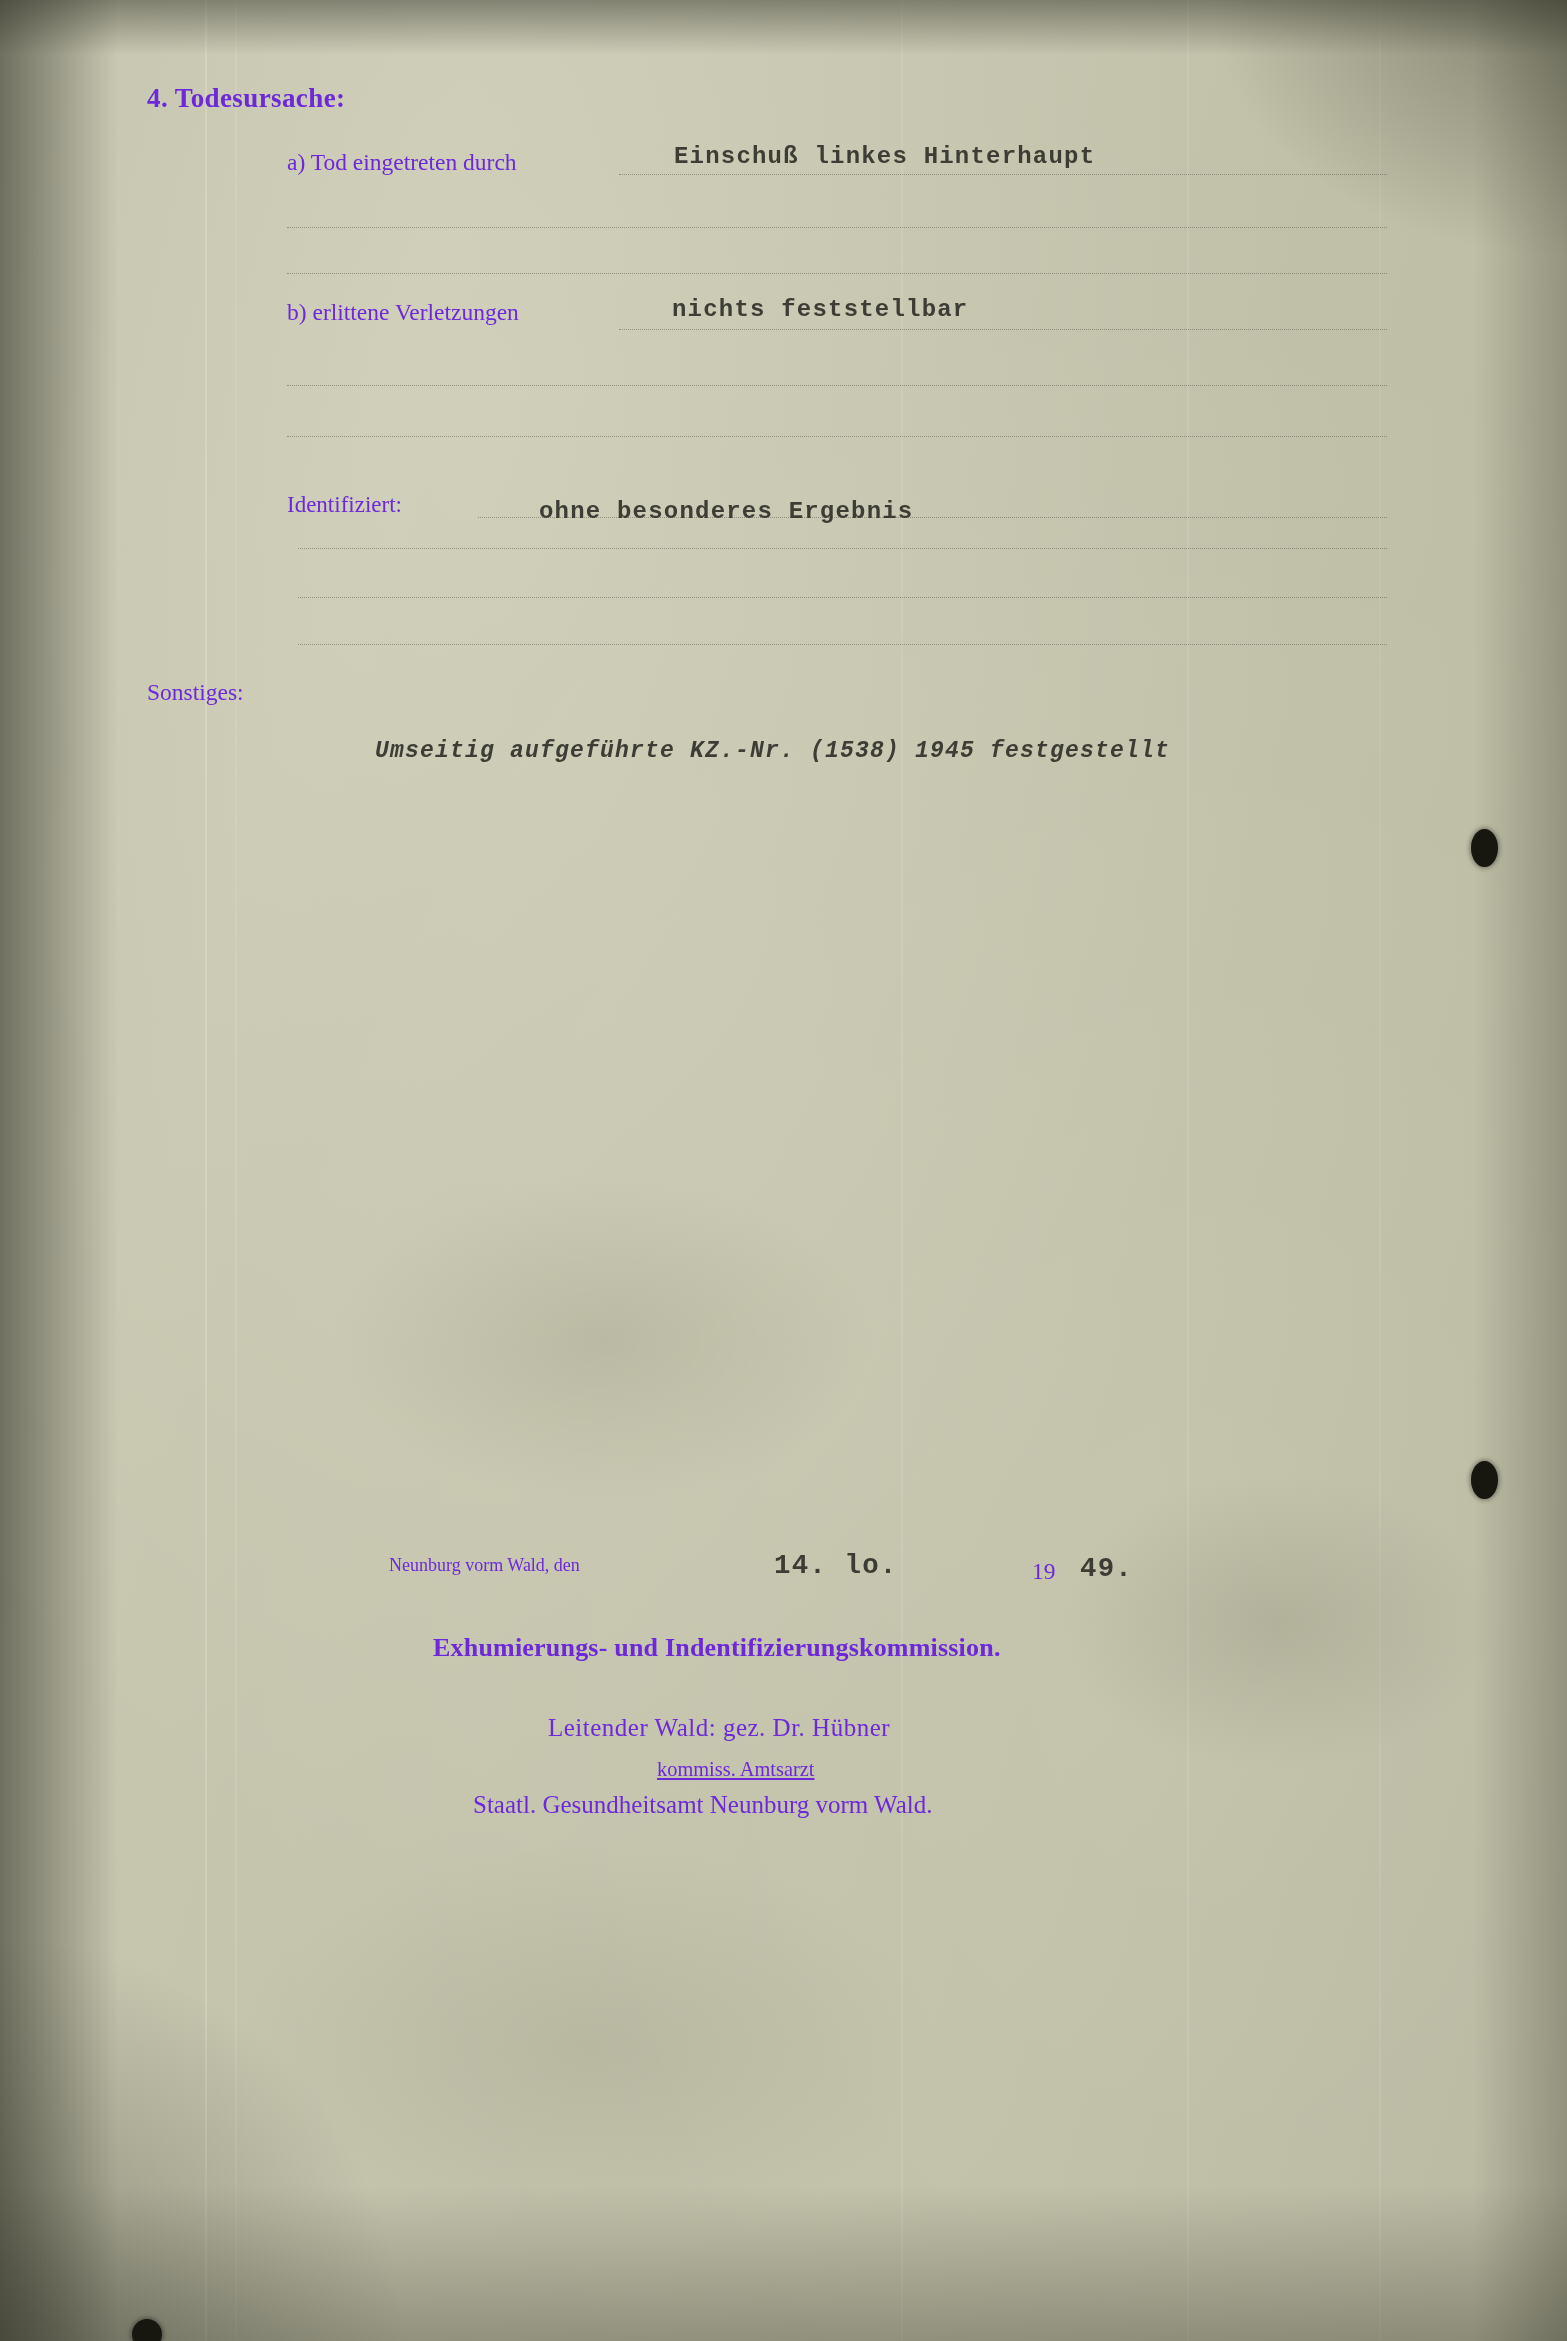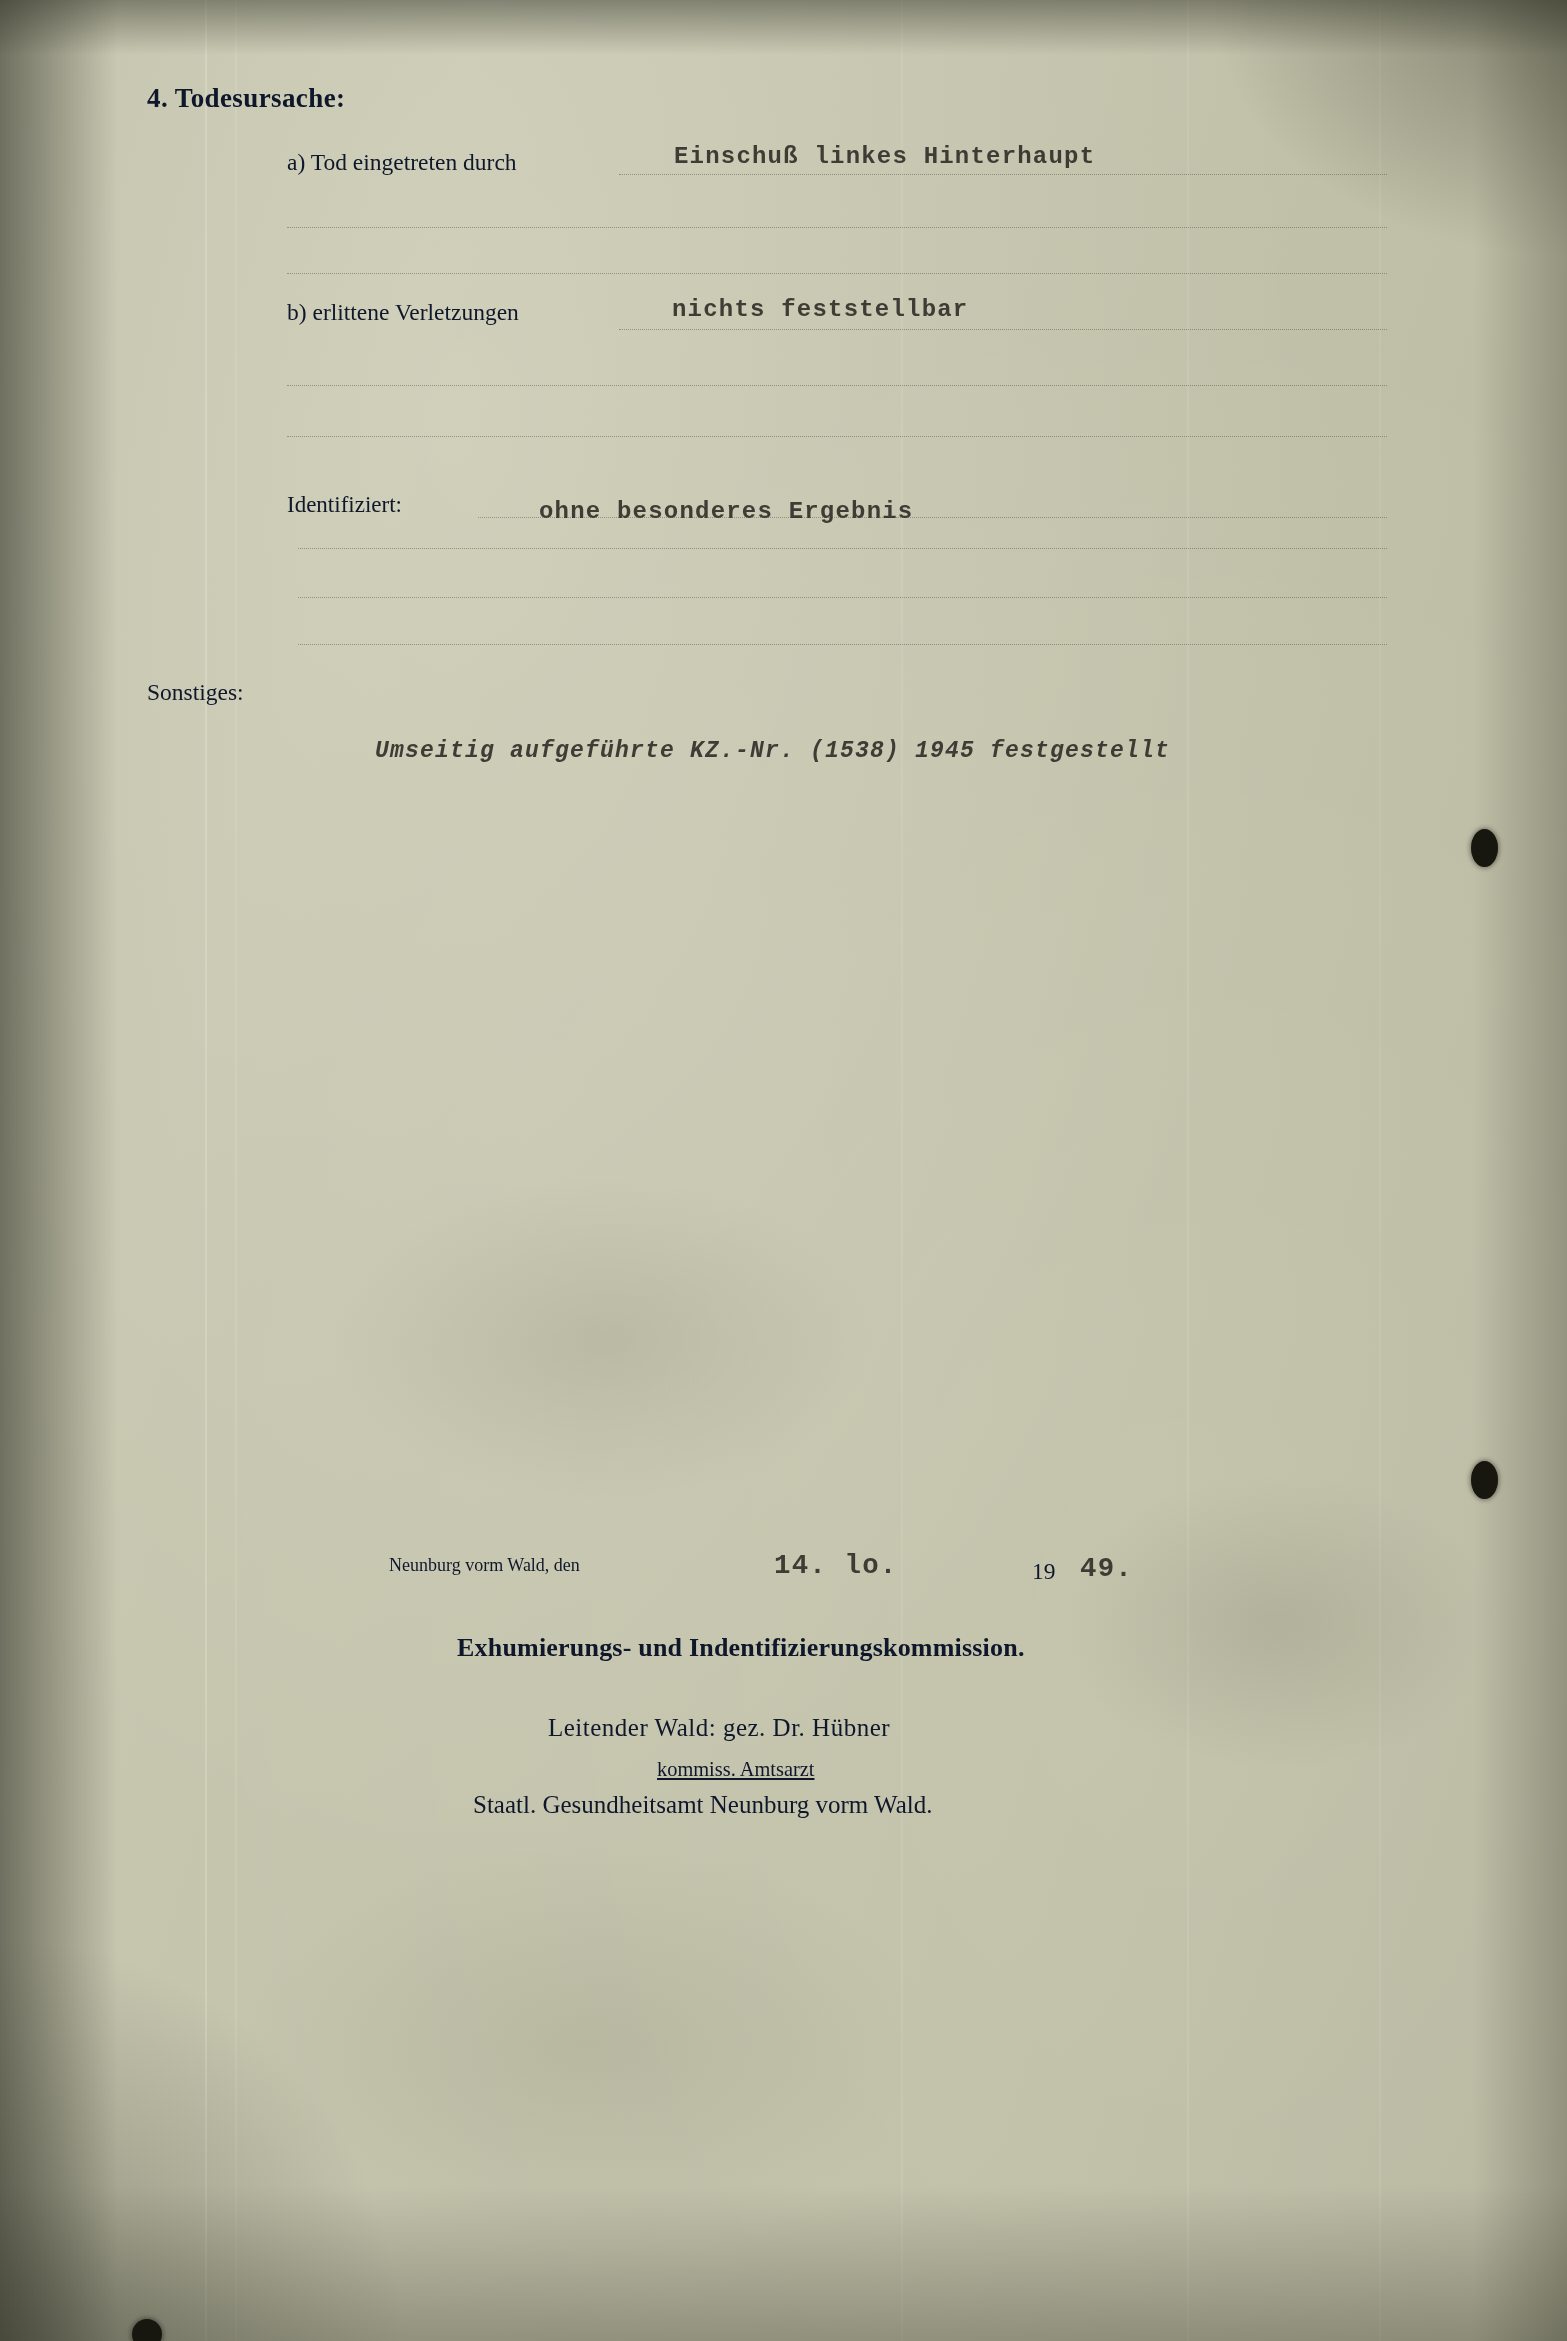--- a/index.html
+++ b/index.html
@@ -67,21 +67,21 @@
   }
   .mottle {
     position: absolute;
     border-radius: 50%;
     pointer-events: none;
   }
 
   
   .printed {
     position: absolute;
-    color: #0f172a;
+    color: #6d28d9;
     font-family: "Liberation Serif", serif;
     white-space: nowrap;
   }
   .typed {
     position: absolute;
     color: #2a2a24;
     font-family: "Liberation Mono", monospace;
     font-weight: 700;
     letter-spacing: 1.2px;
     white-space: nowrap;
@@ -149,19 +149,19 @@
   <div class="typed" style="left:539px; top:498px; font-size:24px;text-align:center;">ohne besonderes Ergebnis</div>
 
   <div class="printed" style="left:147px; top:679px; font-size:23.5px;">Sonstiges:</div>
   <div class="typed" style="left:375px; top:738px; font-size:23px;font-style:italic;">Umseitig aufgeführte KZ.-Nr. (1538) 1945 festgestellt</div>
 
   <div class="printed" style="left:389px; top:1555px; font-size:18px;">Neunburg vorm Wald, den</div>
   <div class="typed" style="left:774px; top:1550px; font-size:27.4px;">14. lo.</div>
   <div class="printed" style="left:1011px; top:1558px; font-size:23.5px;margin-left:21px;">19</div>
   <div class="typed" style="left:1080px; top:1553px; font-size:27.4px;">49.</div>
 
-  <div class="printed" style="left:433px; top:1633px; font-size:26px; font-weight:700; letter-spacing:0.2px;margin-left:24px;">Exhumierungs- und Indentifizierungskommission.</div>
+  <div class="printed" style="left:433px; top:1633px; font-size:26px; font-weight:700; letter-spacing:0.2px;">Exhumierungs- und Indentifizierungskommission.</div>
 
   <div class="printed" style="left:548px; top:1714px; font-size:25px; letter-spacing:0.5px;">Leitender Wald: gez. Dr. Hübner</div>
   <div class="printed" style="left:657px; top:1758px; font-size:20.4px;text-decoration:underline;">kommiss. Amtsarzt</div>
   <div class="printed" style="left:473px; top:1791px; font-size:25px;">Staatl. Gesundheitsamt Neunburg vorm Wald.</div>
 </div>
 
 
 </body></html>

